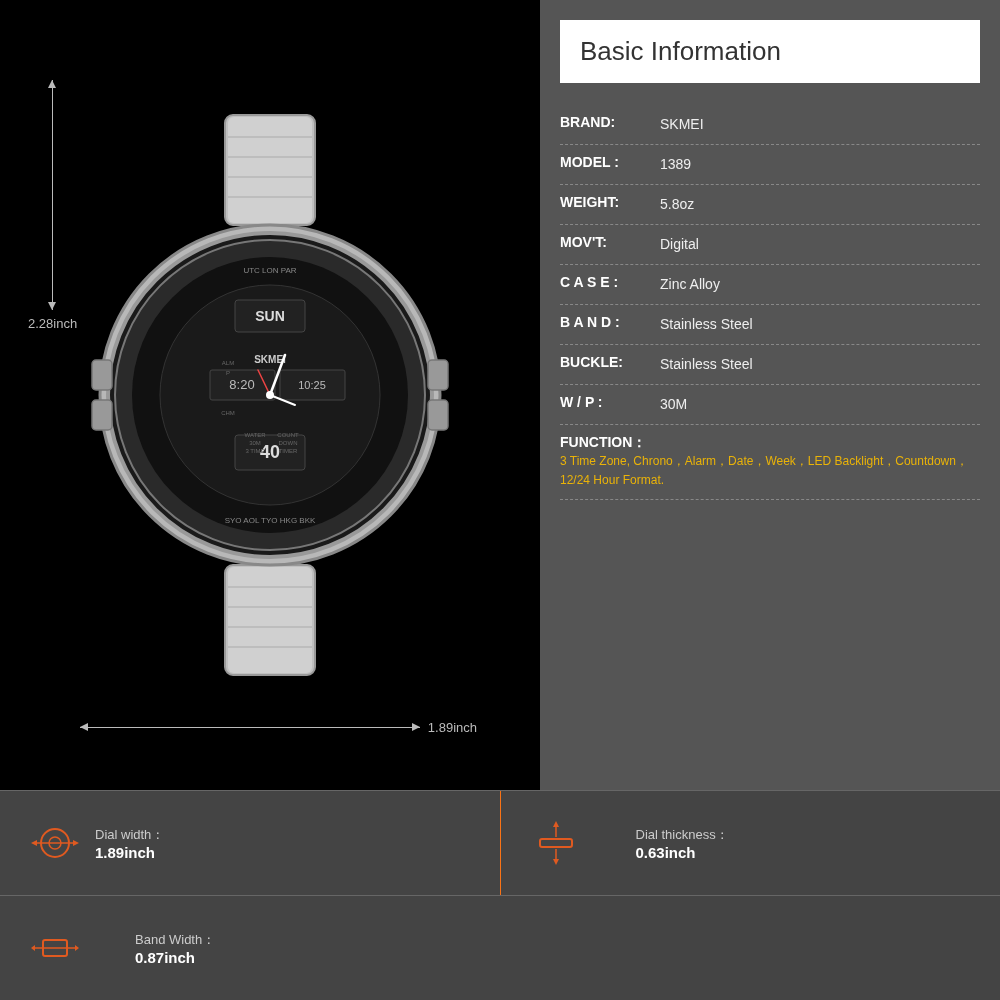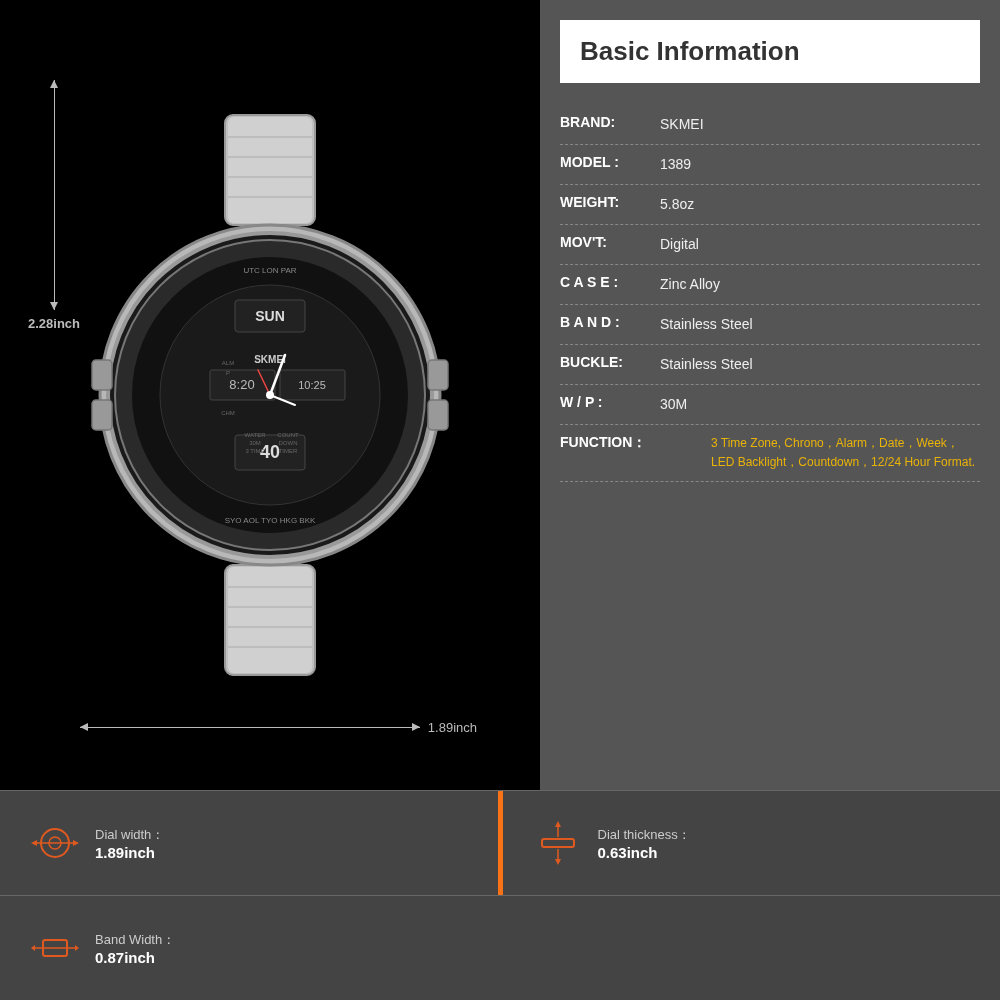--- a/index.html
+++ b/index.html
@@ -49,21 +49,21 @@
 
     .info-header {
       background: #fff;
       margin: 20px 20px 0 20px;
       padding: 16px 20px;
       text-align: left;
     }
 
     .info-header-title {
       font-size: 26px;
-      font-weight: bold;
+      font-weight: normal;
       color: #333;
     }
 
     .info-body {
       flex: 1;
       padding: 22px 20px;
       display: flex;
       flex-direction: column;
     }
 
@@ -87,24 +87,24 @@
     }
 
     .info-value {
       color: #eee;
       font-size: 14px;
       line-height: 1.5;
     }
 
     .info-function-row {
       display: flex;
+      flex-direction: column;
       align-items: flex-start;
       padding: 9px 0;
       border-bottom: 1px dashed #888;
-      gap: 41px;
     }
 
     .info-function-value {
       color: #eab308;
       font-size: 12px;
       line-height: 1.6;
     }
 
     .info-note {
       color: #ffa07a;
@@ -128,24 +128,25 @@
       border-top: 1px solid #666;
     }
 
     .spec-item {
       flex: 1;
       display: flex;
       flex-direction: row;
       align-items: center;
       justify-content: flex-start;
       padding: 0 30px;
-      border-right: 5px solid #f97316;
+      border-right: 1px solid #f97316;
     }
     .spec-item:last-child {
       border-right: none;
+      gap: 40px;
     }
 
     .spec-icon {
       width: 50px;
       height: 50px;
       flex-shrink: 0;
       margin-right: 15px;
       display: flex;
       align-items: center;
       justify-content: center;
@@ -181,21 +182,21 @@
 
   <div class="top-section">
 
     <div class="watch-area">
 
       <div style="position:absolute; left:28px; top:80px; display:flex; flex-direction:column; align-items:center;">
         <div style="width:1px; height:230px; background:#bbb; position:relative;">
           <div style="position:absolute; top:0; left:-4px; width:0; height:0; border-left:4px solid transparent; border-right:4px solid transparent; border-bottom:8px solid #bbb;"></div>
           <div style="position:absolute; bottom:0; left:-4px; width:0; height:0; border-left:4px solid transparent; border-right:4px solid transparent; border-top:8px solid #bbb;"></div>
         </div>
-        <div style="color:#bbb; font-size:13px; margin-top:6px; white-space:nowrap;font-weight:bold;">2.28inch</div>
+        <div style="color:#bbb; font-size:13px; margin-top:6px; white-space:nowrap;">2.28inch</div>
       </div>
 
       <div style="position:absolute; bottom:55px; left:80px; right:55px; display:flex; flex-direction:row; align-items:center;">
         <div style="flex:1; height:1px; background:#bbb; position:relative;">
           <div style="position:absolute; left:0; top:-4px; width:0; height:0; border-top:4px solid transparent; border-bottom:4px solid transparent; border-right:8px solid #bbb;"></div>
           <div style="position:absolute; right:0; top:-4px; width:0; height:0; border-top:4px solid transparent; border-bottom:4px solid transparent; border-left:8px solid #bbb;"></div>
         </div>
         <div style="color:#bbb; font-size:13px; margin:0 8px; white-space:nowrap;">1.89inch</div>
         <div style="flex:0; width:0;"></div>
       </div>

